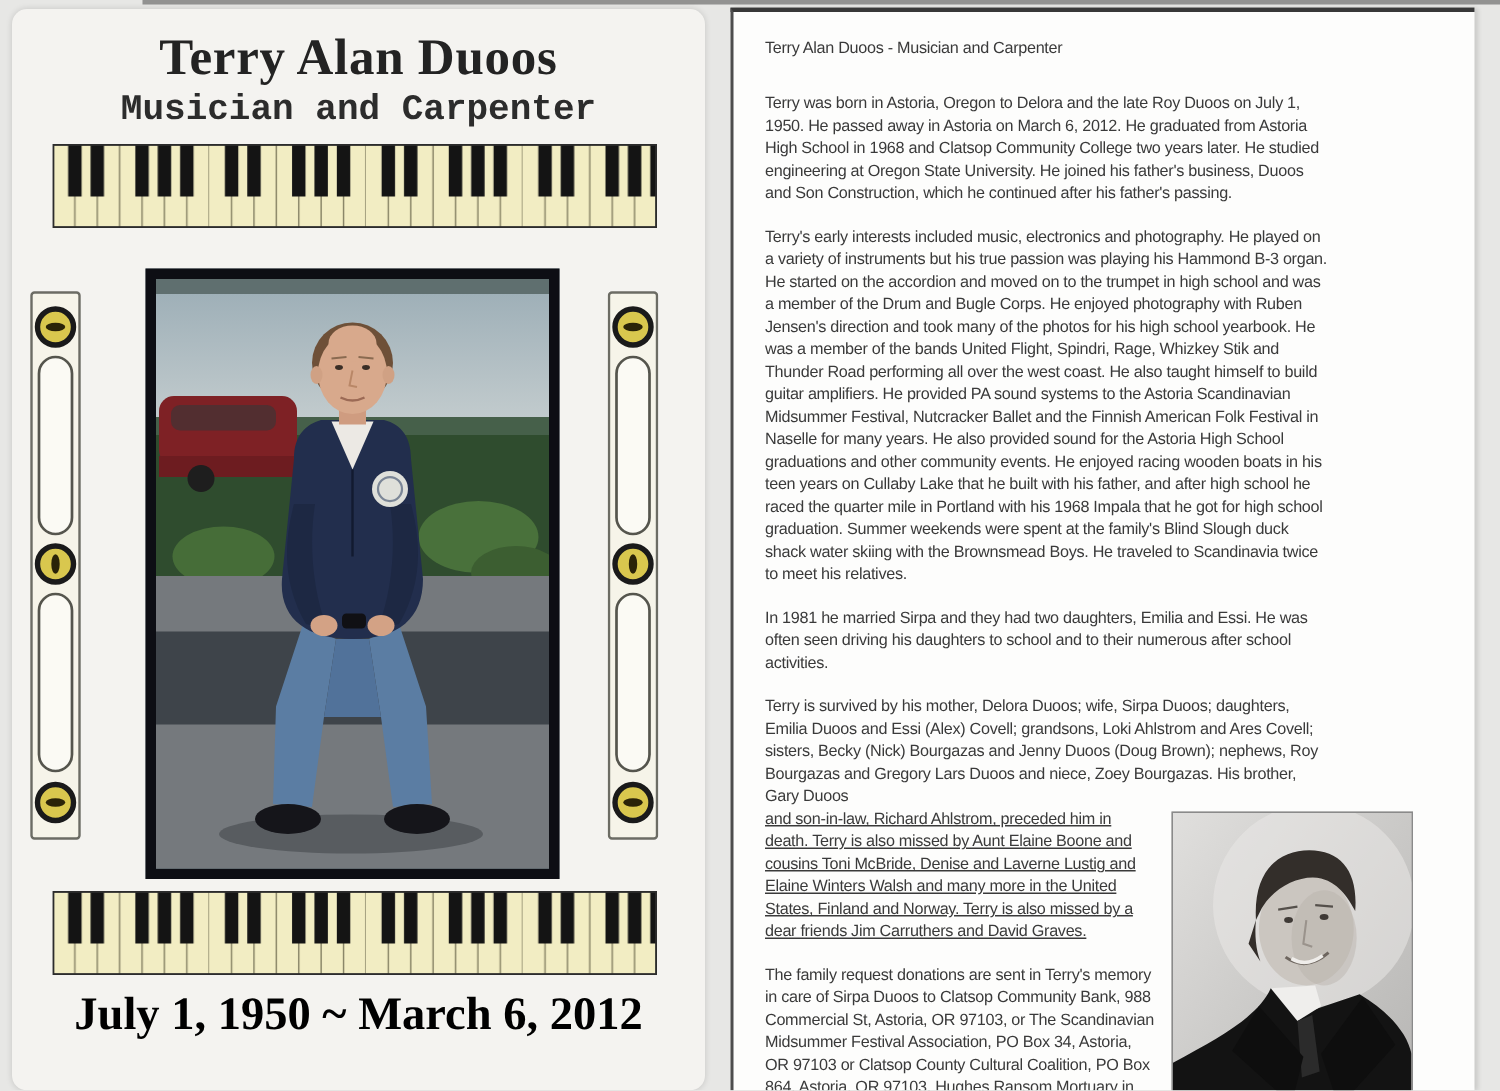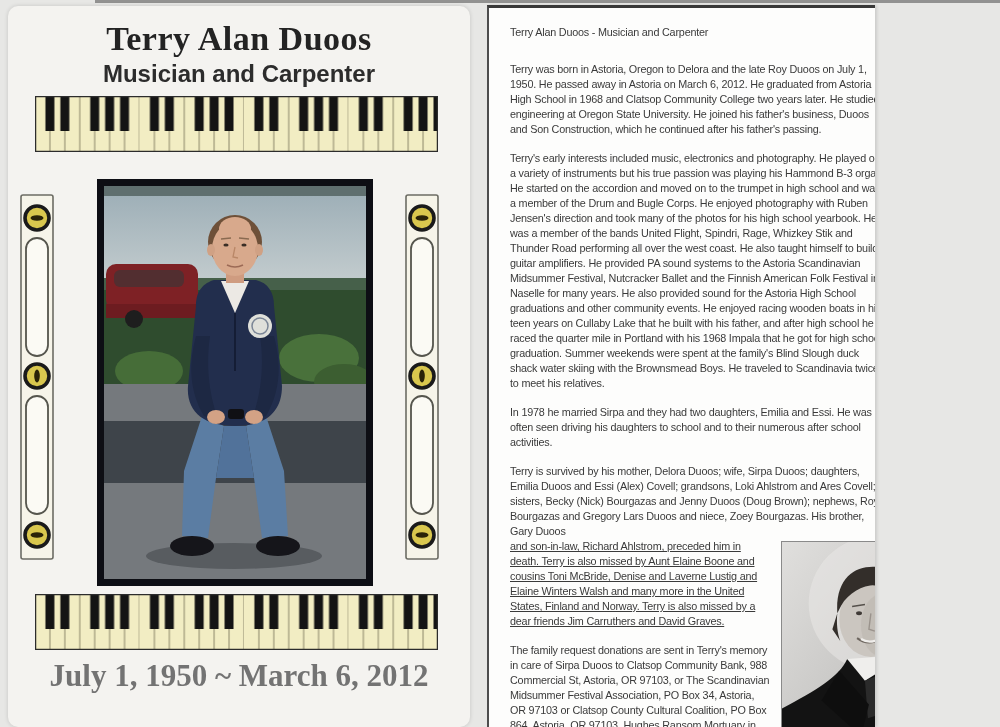--- a/index.html
+++ b/index.html
@@ -7,37 +7,37 @@
   .scene{position:relative;width:1000px;height:727px;overflow:hidden;background:#e7e7e5;}
   .top-edge{position:absolute;left:95px;top:0;width:905px;height:3px;background:#6e6e6e;opacity:.7;}
 
   
   .page-left{position:absolute;left:8px;top:6px;width:462px;height:721px;background:#f4f3f0;
              box-shadow:0 0 4px rgba(0,0,0,.15);border-radius:10px;}
   .card-title{position:absolute;left:0;top:14px;width:100%;text-align:center;
               font-family:"Liberation Serif","DejaVu Serif",serif;font-weight:bold;
               font-size:34px;color:#232323;letter-spacing:.5px;margin:0;}
   .card-subtitle{position:absolute;left:0;top:54px;width:100%;text-align:center;
-              font-family:Liberation Sans, sans-serif;font-weight:bold;
+              font-family:Liberation Mono, monospace;font-weight:bold;
               font-size:24px;color:#2c2c2c;margin:0;}
   .kb{position:absolute;left:27px;width:403px;height:56px;}
   .kb-top{top:90px;}
   .kb-bottom{top:588px;}
   .level{position:absolute;top:188px;width:34px;height:366px;}
   .level-left{left:12px;}
   .level-right{left:397px;}
   .photo-frame{position:absolute;left:89px;top:173px;width:276px;height:407px;
                border:7px solid #0d0e14;background:#8d9aa0;box-sizing:border-box;}
   .photo-frame svg{display:block;width:100%;height:100%;}
   .card-dates{position:absolute;left:0;top:652px;width:100%;text-align:center;
               font-family:"Liberation Serif","DejaVu Serif",serif;font-weight:bold;
-              font-size:31px;color:#737373;margin:0;}
+              font-size:31px;color:#000000;margin:0;}
 
   
-  .page-right{position:absolute;left:487px;top:5px;width:388px;height:722px;background:#fdfdfc;
+  .page-right{position:absolute;left:487px;top:5px;width:496px;height:722px;background:#fdfdfc;
               border-left:2px solid #4d4d4d;border-top:3px solid #383838;box-sizing:border-box;
               padding:17px 0 0 21px;overflow:hidden;box-shadow:2px 0 3px rgba(0,0,0,.12);}
   .page-right p{margin:0 0 14px;width:377px;font-size:10.8px;line-height:15px;
                 letter-spacing:-0.2px;color:#3a3a3a;}
   .page-right p.obit-header{margin-bottom:22px;}
   .page-right p.no-gap{margin-bottom:0;}
   .wrap-zone{width:432px;}
   .wrap-zone p{width:auto;}
   .yearbook-photo{float:right;width:161px;height:217px;margin:2px 0 6px 9px;
                   border:1px solid #8a8a8a;box-sizing:border-box;background:#c9c7c5;}
@@ -159,21 +159,21 @@
       <rect x="0.5" y="0.5" width="404" height="55" fill="url(#octave)" stroke="#2c2c2c" stroke-width="1.5"></rect>
     </svg>
 
     <p class="card-dates">July 1, 1950 ~ March 6, 2012</p>
   </div>
 
   <div class="page-right">
     <p class="obit-header">Terry Alan Duoos - Musician and Carpenter</p>
     <p>Terry was born in Astoria, Oregon to Delora and the late Roy Duoos on July 1, 1950. He passed away in Astoria on March 6, 2012. He graduated from Astoria High School in 1968 and Clatsop Community College two years later. He studied engineering at Oregon State University. He joined his father's business, Duoos and Son Construction, which he continued after his father's passing.</p>
     <p>Terry's early interests included music, electronics and photography. He played on a variety of instruments but his true passion was playing his Hammond B-3 organ. He started on the accordion and moved on to the trumpet in high school and was a member of the Drum and Bugle Corps. He enjoyed photography with Ruben Jensen's direction and took many of the photos for his high school yearbook.  He was a member of the bands United Flight, Spindri, Rage, Whizkey Stik and Thunder Road performing all over the west coast. He also taught himself to build guitar amplifiers. He provided PA sound systems to the Astoria Scandinavian Midsummer Festival, Nutcracker Ballet and the Finnish American Folk Festival in Naselle for many years. He also provided sound for the Astoria High School graduations and other community events.  He enjoyed racing wooden boats in his teen years on Cullaby Lake that he built with his father, and after high school he raced the quarter mile in Portland with his 1968 Impala that he got for high school graduation. Summer weekends were spent at the family's Blind Slough duck shack water skiing with the Brownsmead Boys.  He traveled to Scandinavia twice to meet his relatives.</p>
-    <p>In 1978 he married Sirpa and they had two daughters, Emilia and Essi.  He was often seen driving his daughters to school and to their numerous after school activities.</p>
+    <p>In 1981 he married Sirpa and they had two daughters, Emilia and Essi.  He was often seen driving his daughters to school and to their numerous after school activities.</p>
     <p class="no-gap">Terry is survived by his mother, Delora Duoos; wife, Sirpa Duoos; daughters, Emilia Duoos and Essi (Alex) Covell; grandsons, Loki Ahlstrom and Ares Covell; sisters, Becky (Nick) Bourgazas and Jenny Duoos (Doug Brown); nephews, Roy Bourgazas and Gregory Lars Duoos and niece, Zoey Bourgazas. His brother, Gary Duoos</p>
     <div class="wrap-zone">
 
       <div class="yearbook-photo">
         <svg viewBox="0 0 161 217" preserveAspectRatio="none">
           <defs>
             <linearGradient id="gYb" x1="0" y1="0" x2="1" y2="1">
               <stop offset="0" stop-color="#e0dfdd"></stop>
                 <stop offset="1" stop-color="#b4b3b1"></stop>
             </linearGradient>

